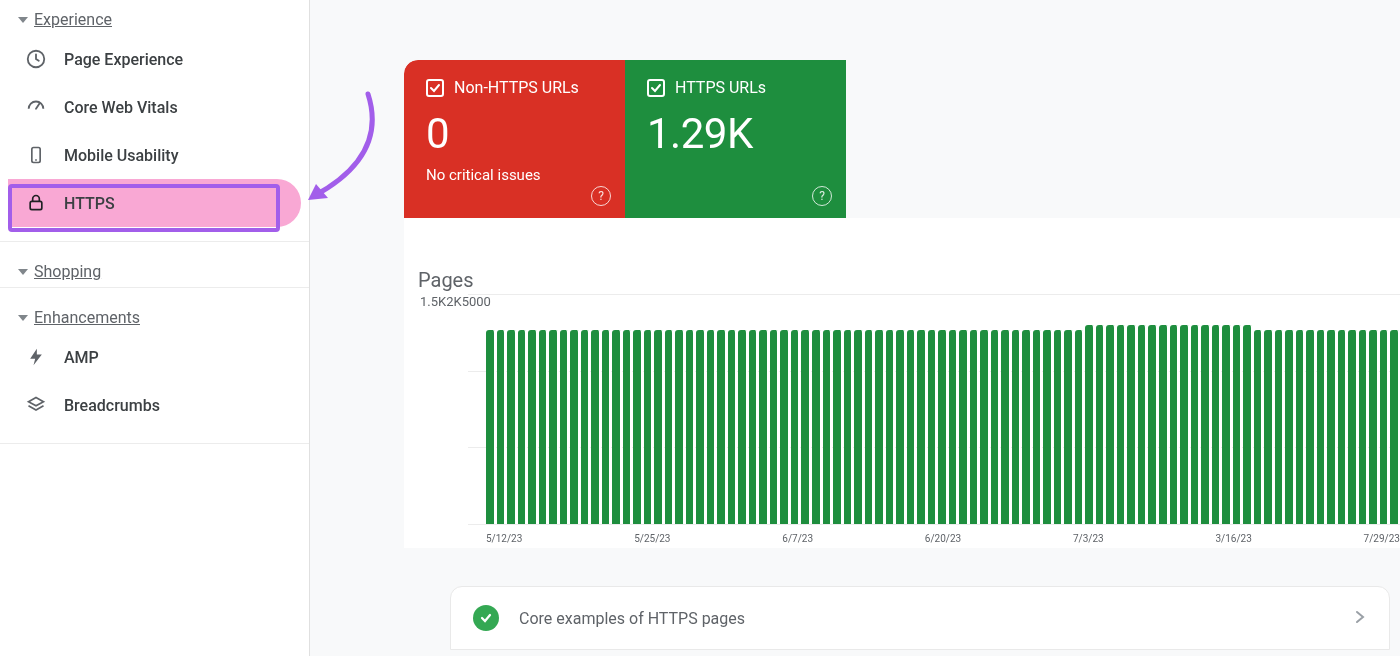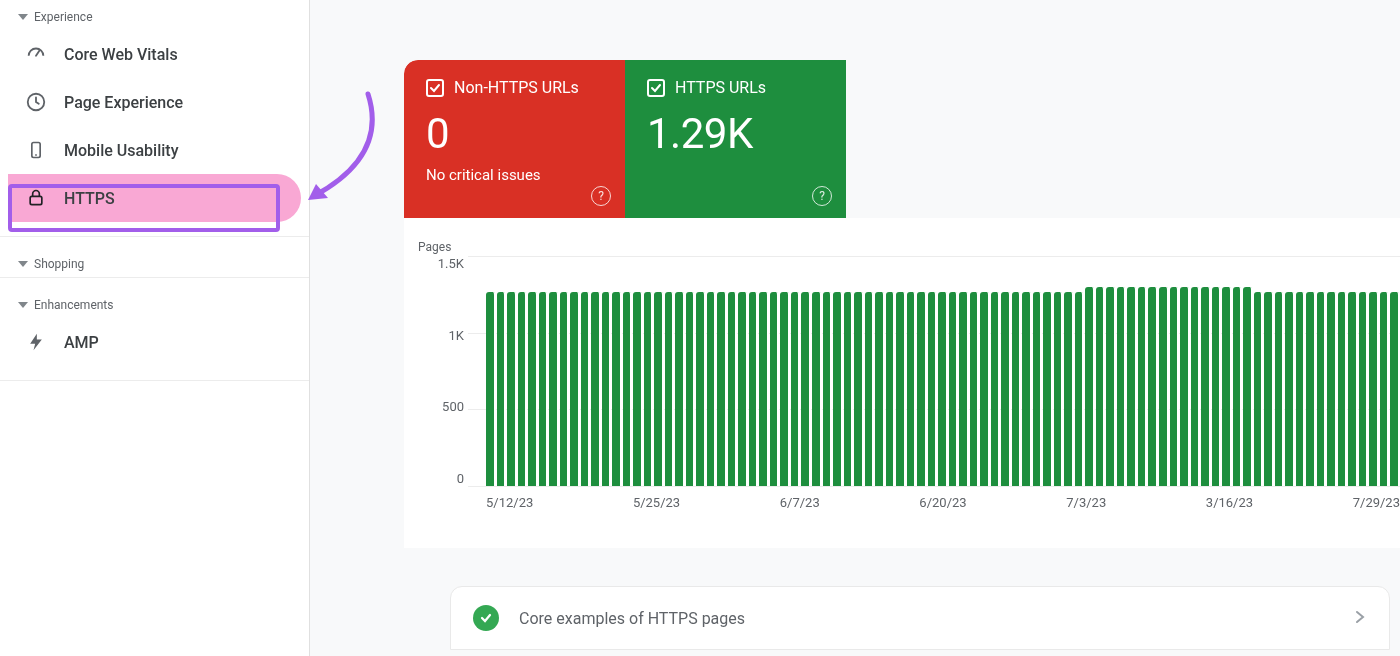--- a/index.html
+++ b/index.html
@@ -20,23 +20,24 @@
     height: 100%;
     background: #fff;
     border-right: 1px solid #e0e0e0;
     padding-top: 4px;
   }
   .section-header {
     display: flex;
     align-items: center;
     padding: 6px 0 6px 16px;
     color: #5f6368;
-    font-size: 12px;
+    font-size: 16px;
     font-weight: 400;
     cursor: pointer;
+    text-decoration: underline;
   }
   .section-header.collapsed { color: #80868b; }
   .tri { width: 14px; display: inline-flex; justify-content:center; align-items:center; margin-right: 4px; }
   .tri svg { fill: #80868b; }
   .side-list { padding-left: 8px; margin-bottom: 14px; }
   .side-items-divider { height:1px; background:#ececec; margin: 0 0 14px 0; }
   .side-item {
     display: flex;
     align-items: center;
     height: 48px;
@@ -114,56 +115,57 @@
   
   .chart-panel {
     position:absolute;
     left: 94px; top: 218px;
     right: 0;
     height: 330px;
     background: #fff;
     padding: 22px 0 0 14px;
   }
   .chart-ylabel {
-    font-size: 12px;
+    font-size: 20px;
     color: #5f6368;
     margin-left: 0;
     margin-bottom: 2px;
+    margin-top: 28px;
   }
   .chart-area {
     position: relative;
     height: 260px;
     margin-left: 50px;
     margin-right: 0;
   }
   .yaxis {
     position:absolute;
     left:-48px; top:0; bottom:30px;
     width:44px;
-    display:flex; flex-direction:column; justify-content:space-between;
+    display:flex; flex-direction:row; justify-content:space-between;
     text-align:right;
     font-size:13px; color:#5f6368;
   }
   .grid-lines { position:absolute; left:0; right:0; top:0; bottom:30px; }
   .grid-lines div { position:absolute; left:0; right:0; height:1px; background:#ececec; }
   .bars-row {
     position:absolute; left: 18px; right: 0; bottom:30px; top:0;
     display:flex; align-items:flex-end; gap:1px;
   }
   .bar {
     flex:1;
     background:#1e8e3e;
     border-radius: 3px 3px 0 0;
     border-right: 2px solid #fff;
   }
   .xaxis {
     position:absolute; left:18px; right:0; bottom:0;
     height:28px;
     display:flex; justify-content:space-between;
-    font-size:13px; color:#5f6368;
+    font-size:10px; color:#5f6368;
     padding-top:7px;
   }
   
   .footer-row {
     position:absolute;
     left: 140px; right: 10px;
     bottom: 6px;
     height: 64px;
     background: #fff;
     border: 1px solid #e9e9e9;
@@ -193,34 +195,34 @@
           <path d="M0 2 L10 2 L5 8 Z"></path>
         </svg>
     </span>
     <span>Experience</span>
   </div>
 
   <div class="side-list">
     <div class="side-item">
       <span class="ic">
         <svg width="22" height="22" viewBox="0 0 24 24" fill="none" stroke="#5f6368" stroke-width="2">
+            <circle cx="12" cy="12" r="9"></circle>
+            <polyline points="12 7 12 12 15 14" stroke-linecap="round"></polyline>
+          </svg>
+      </span>
+      <span>Page Experience</span>
+    </div>
+    <div class="side-item">
+      <span class="ic">
+        <svg width="22" height="22" viewBox="0 0 24 24" fill="none" stroke="#5f6368" stroke-width="2">
             <path d="M4 14a8 8 0 0 1 16 0"></path>
             <line x1="12" y1="14" x2="16" y2="8" stroke-linecap="round"></line>
           </svg>
       </span>
       <span>Core Web Vitals</span>
-    </div>
-    <div class="side-item">
-      <span class="ic">
-        <svg width="22" height="22" viewBox="0 0 24 24" fill="none" stroke="#5f6368" stroke-width="2">
-            <circle cx="12" cy="12" r="9"></circle>
-            <polyline points="12 7 12 12 15 14" stroke-linecap="round"></polyline>
-          </svg>
-      </span>
-      <span>Page Experience</span>
     </div>
     <div class="side-item">
       <span class="ic">
         <svg width="20" height="20" viewBox="0 0 24 24" fill="none" stroke="#5f6368" stroke-width="2">
             <rect x="7" y="3" width="10" height="18" rx="2"></rect>
             <line x1="11" y1="18" x2="13" y2="18"></line>
           </svg>
       </span>
       <span>Mobile Usability</span>
     </div>
@@ -257,20 +259,29 @@
     <span>Enhancements</span>
   </div>
   <div class="side-list">
     <div class="side-item">
       <span class="ic">
         <svg width="20" height="20" viewBox="0 0 24 24" fill="#5f6368">
             <path d="M13 2 L5 14 H11 L9 22 L19 9 H13 Z"></path>
           </svg>
       </span>
       <span>AMP</span>
+    </div>
+    <div class="side-item">
+      <span class="ic">
+        <svg width="20" height="20" viewBox="0 0 24 24" fill="none" stroke="#5f6368" stroke-width="2">
+            <path d="M12 3 L21 8 L12 13 L3 8 Z"></path>
+            <path d="M3 13 L12 18 L21 13"></path>
+          </svg>
+      </span>
+      <span>Breadcrumbs</span>
     </div>
   </div>
 
   <div class="side-items-divider"></div>
 
 </div>
 
 <div class="highlight-frame"></div>
 <svg class="arrow-annot" viewBox="0 0 90 120">
   <path d="M70 8 Q90 70 16 110" stroke="#a25eea" stroke-width="5" fill="none" stroke-linecap="round"></path>
@@ -305,21 +316,21 @@
       <div class="stat-value">1.29K</div>
       <div class="help-ico">?</div>
     </div>
   </div>
 
   <div class="chart-panel">
     <div class="chart-ylabel">Pages</div>
     <div class="chart-area">
       <div class="yaxis">
         <span>1.5K</span>
-        <span>1K</span>
+        <span>2K</span>
         <span>500</span>
         <span>0</span>
       </div>
       <div class="grid-lines">
         <div style="top:0%"></div>
           <div style="top:33.3%"></div>
           <div style="top:66.6%"></div>
           <div style="top:100%"></div>
       </div>
       <div class="bars-row" id="bars-row">

